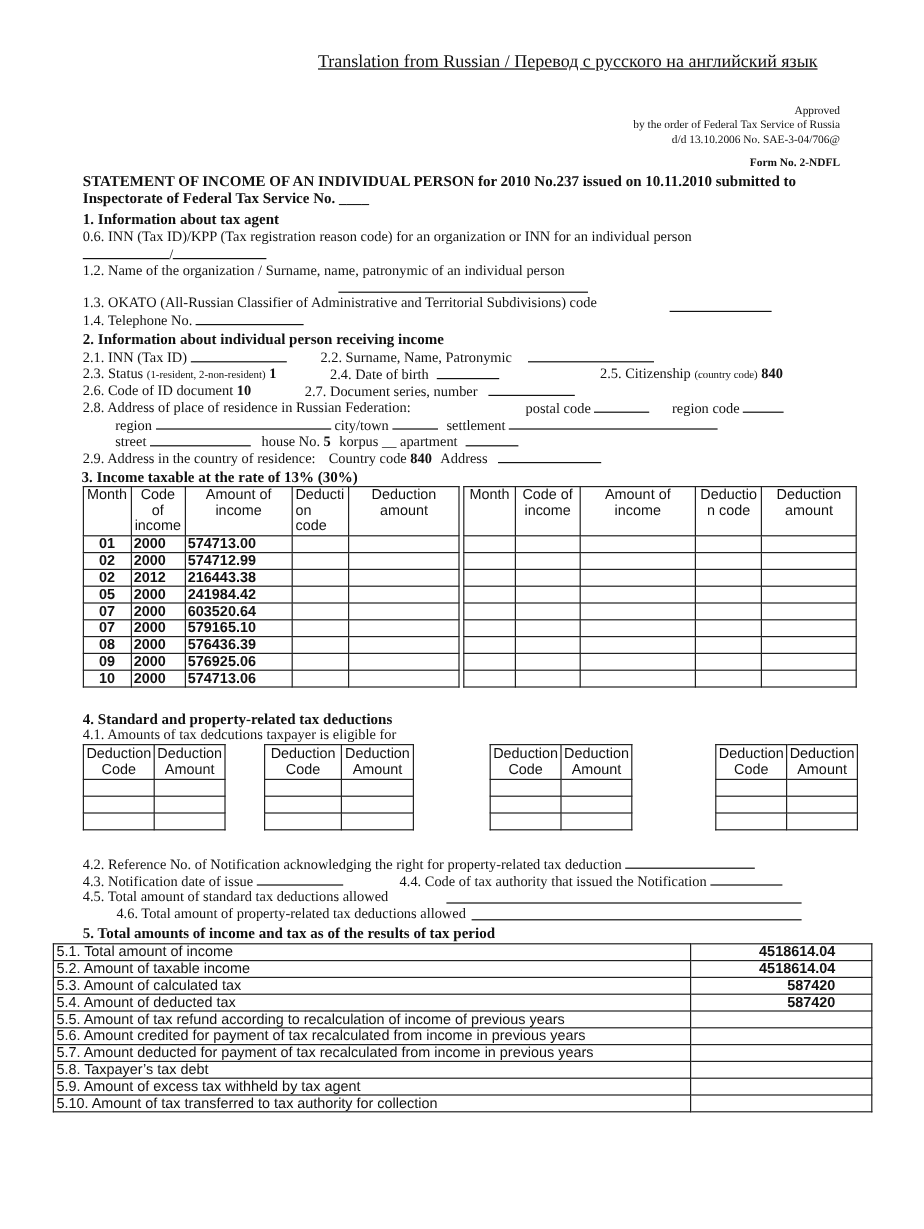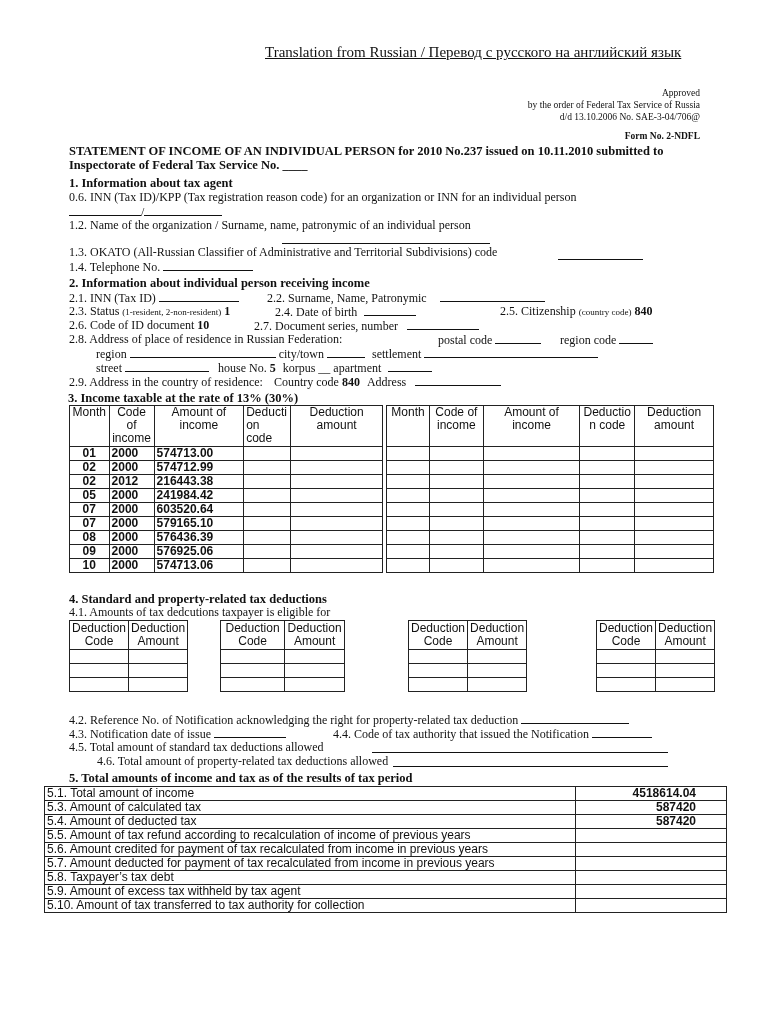--- a/index.html
+++ b/index.html
@@ -402,20 +402,24 @@
   <colgroup>
       <col style="width:532px">
       <col style="width:151px">
     </colgroup>
   <tbody>
       <tr>
         <td>5.1. Total amount of income</td>
         <td class="val">4518614.04</td>
       </tr>
   <tr>
+        <td>5.2. Amount of taxable income</td>
+        <td class="val">4518614.04</td>
+      </tr>
+  <tr>
         <td>5.3. Amount of calculated tax</td>
         <td class="val">587420</td>
       </tr>
   <tr>
         <td>5.4. Amount of deducted tax</td>
         <td class="val">587420</td>
       </tr>
   <tr>
         <td>5.5. Amount of tax refund according to recalculation of income of previous years</td>
         <td class="val"></td>

